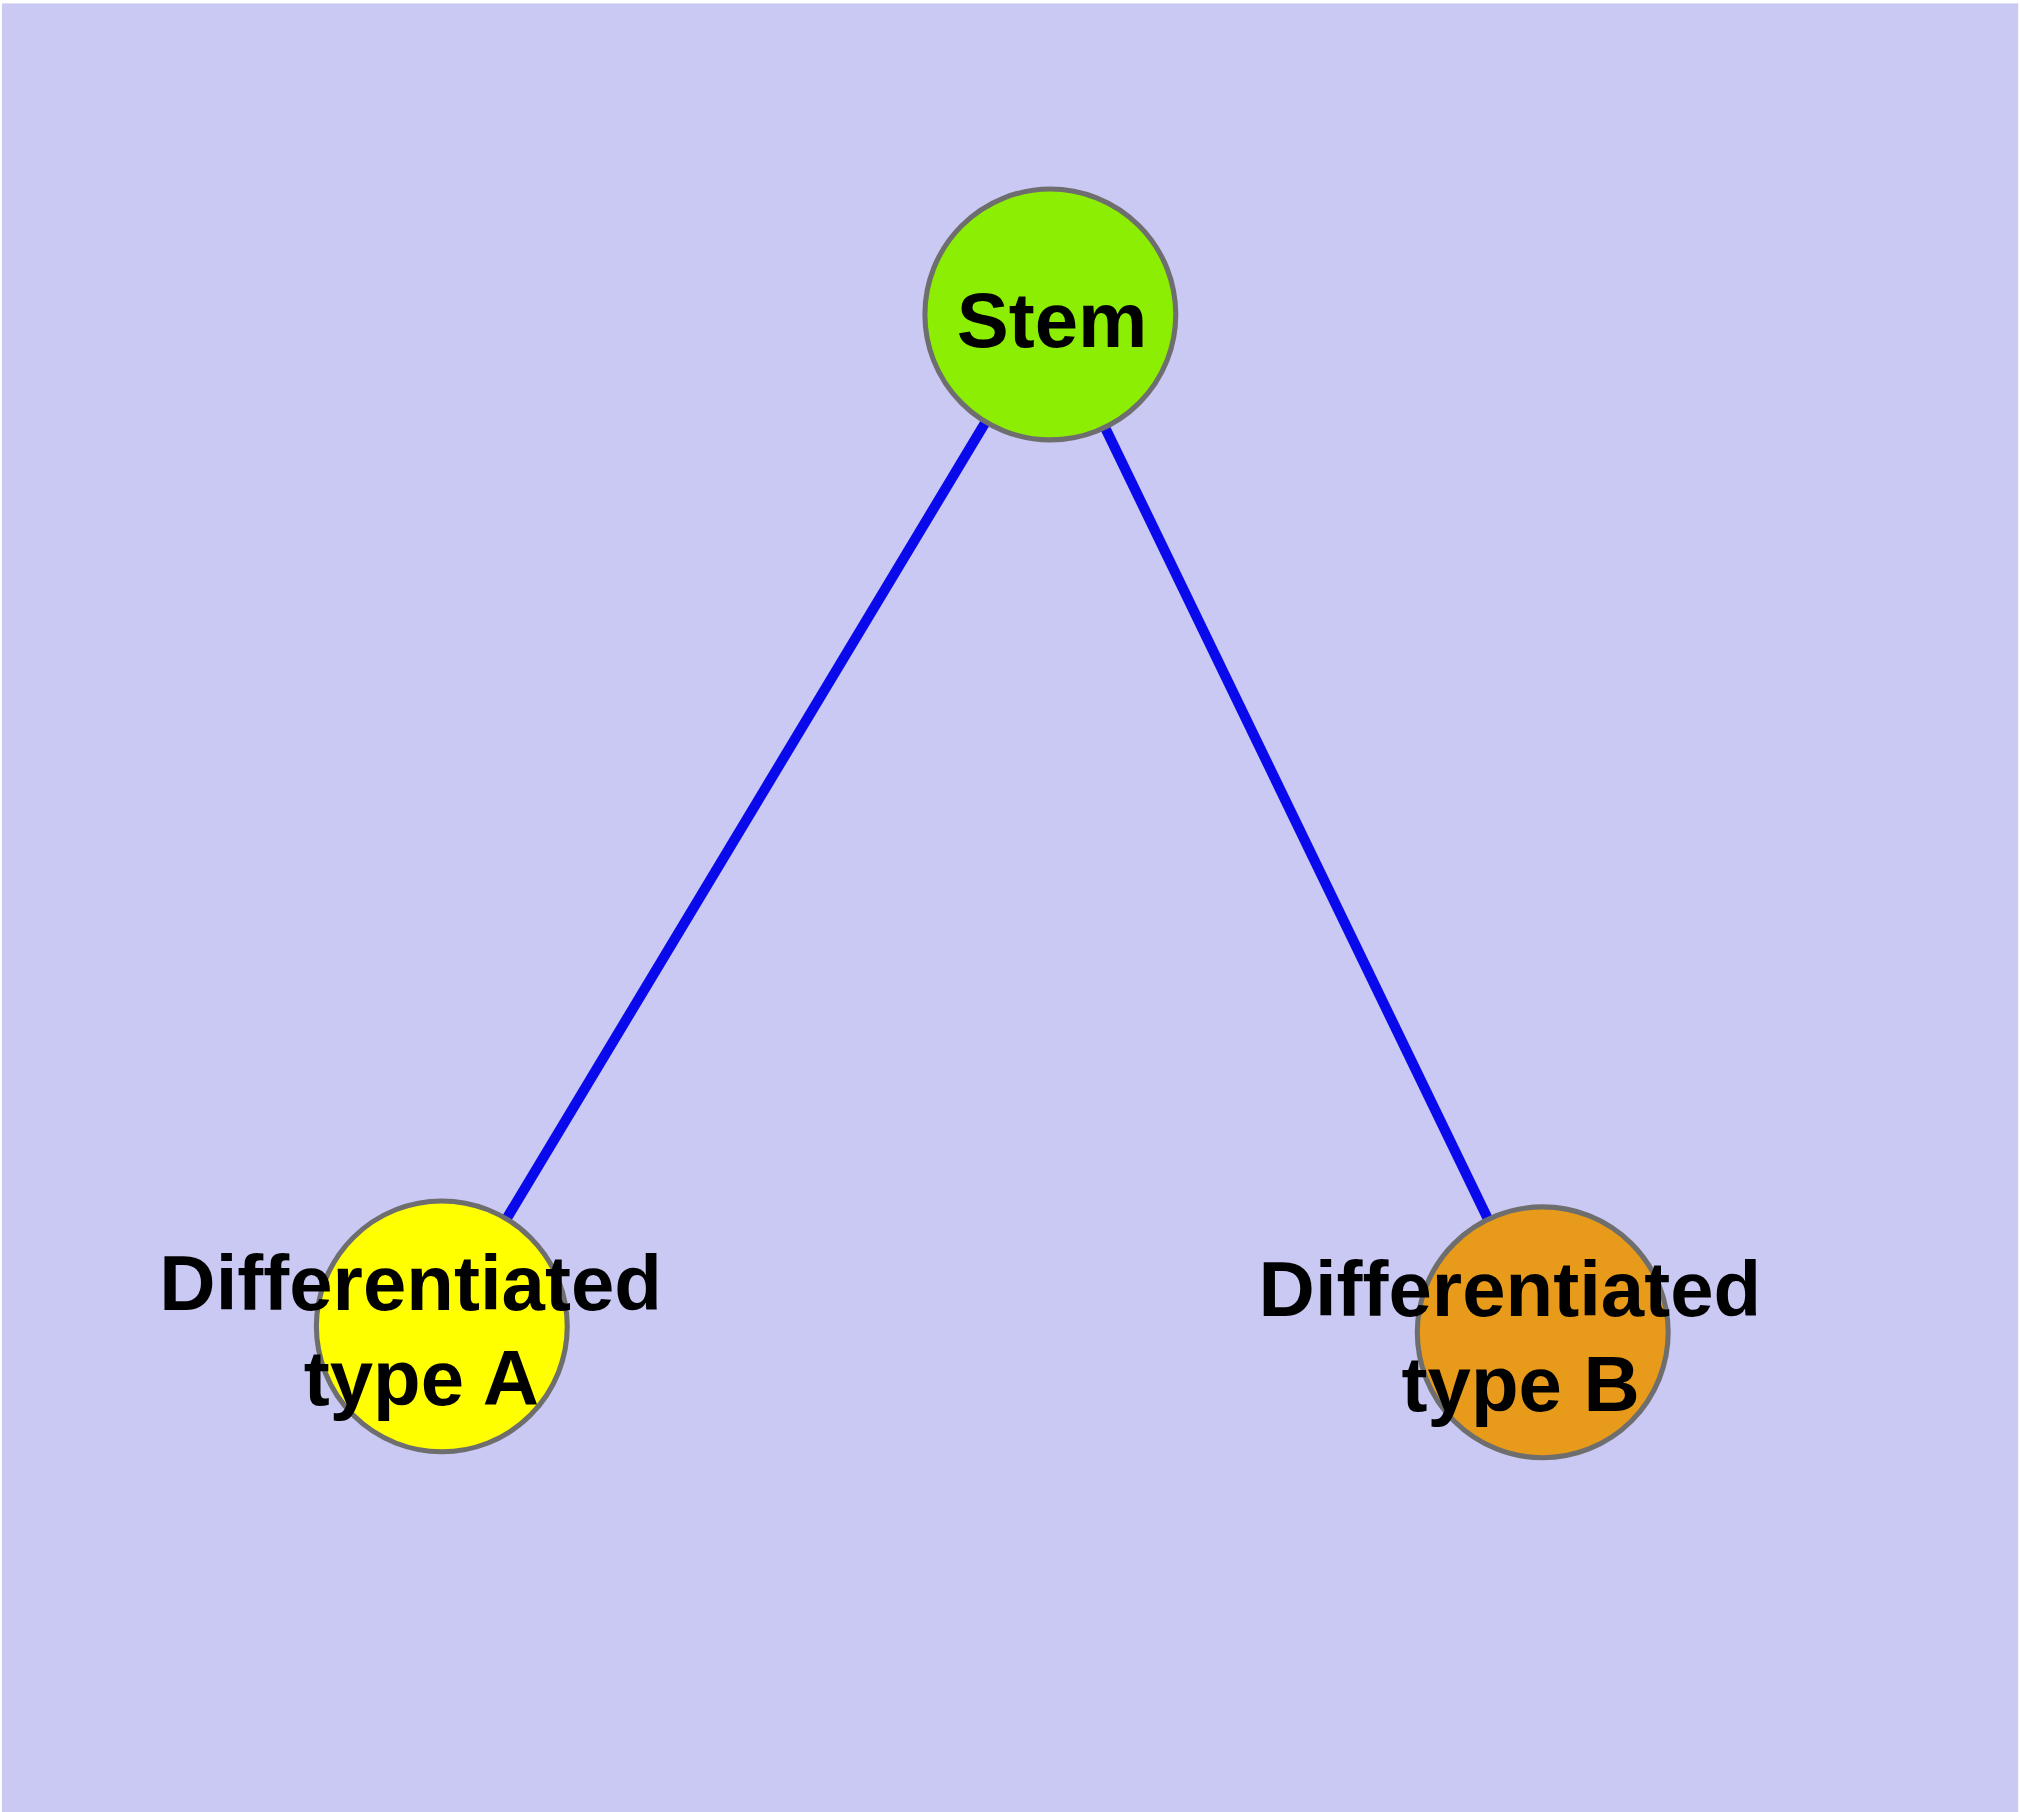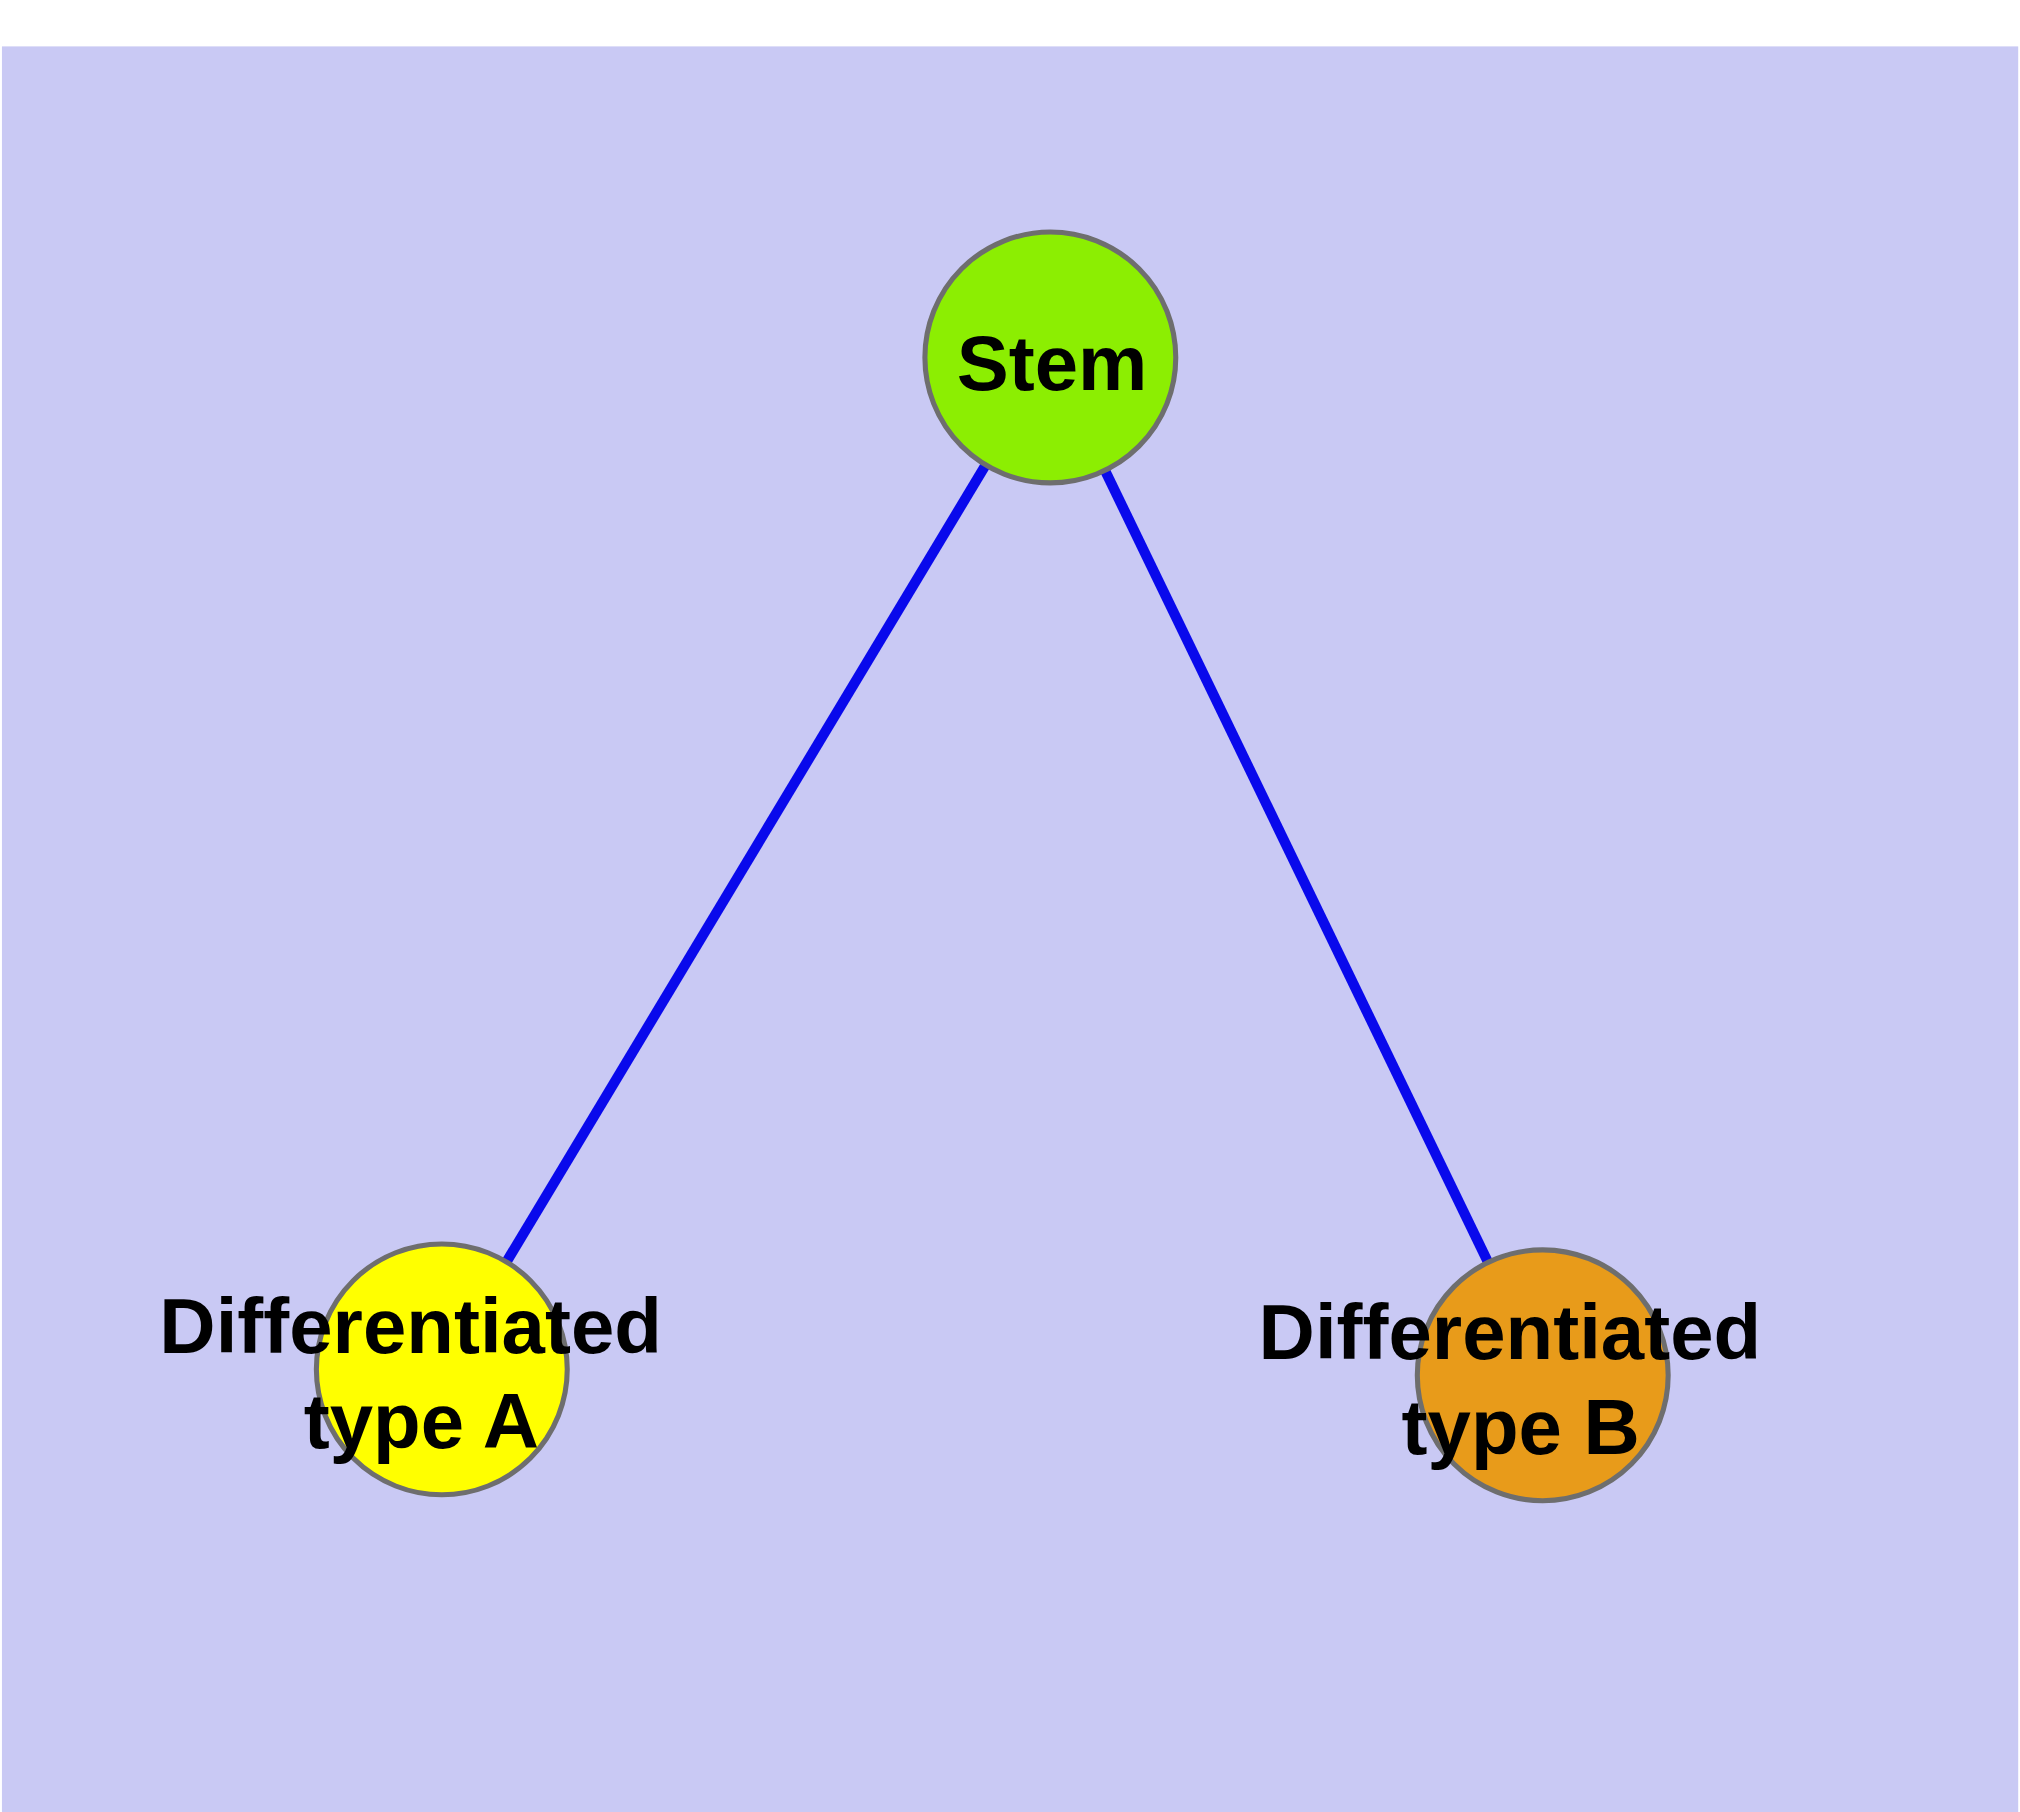--- a/index.html
+++ b/index.html
@@ -6,21 +6,20 @@
     margin: 0;
     padding: 0;
     width: 2021px;
     height: 1812px;
     background: #FFFFFF;
     overflow: hidden;
   }
   .diagram-wrap {
     width: 2021px;
     height: 1359px;
-    margin-top: 43px;
   }
   svg { display: block; }
   .node-circle {
     stroke-width: 6px;
   }
   .edge-line {
     stroke-width: 12px;
     stroke-linecap: butt;
   }
   .node-label {

